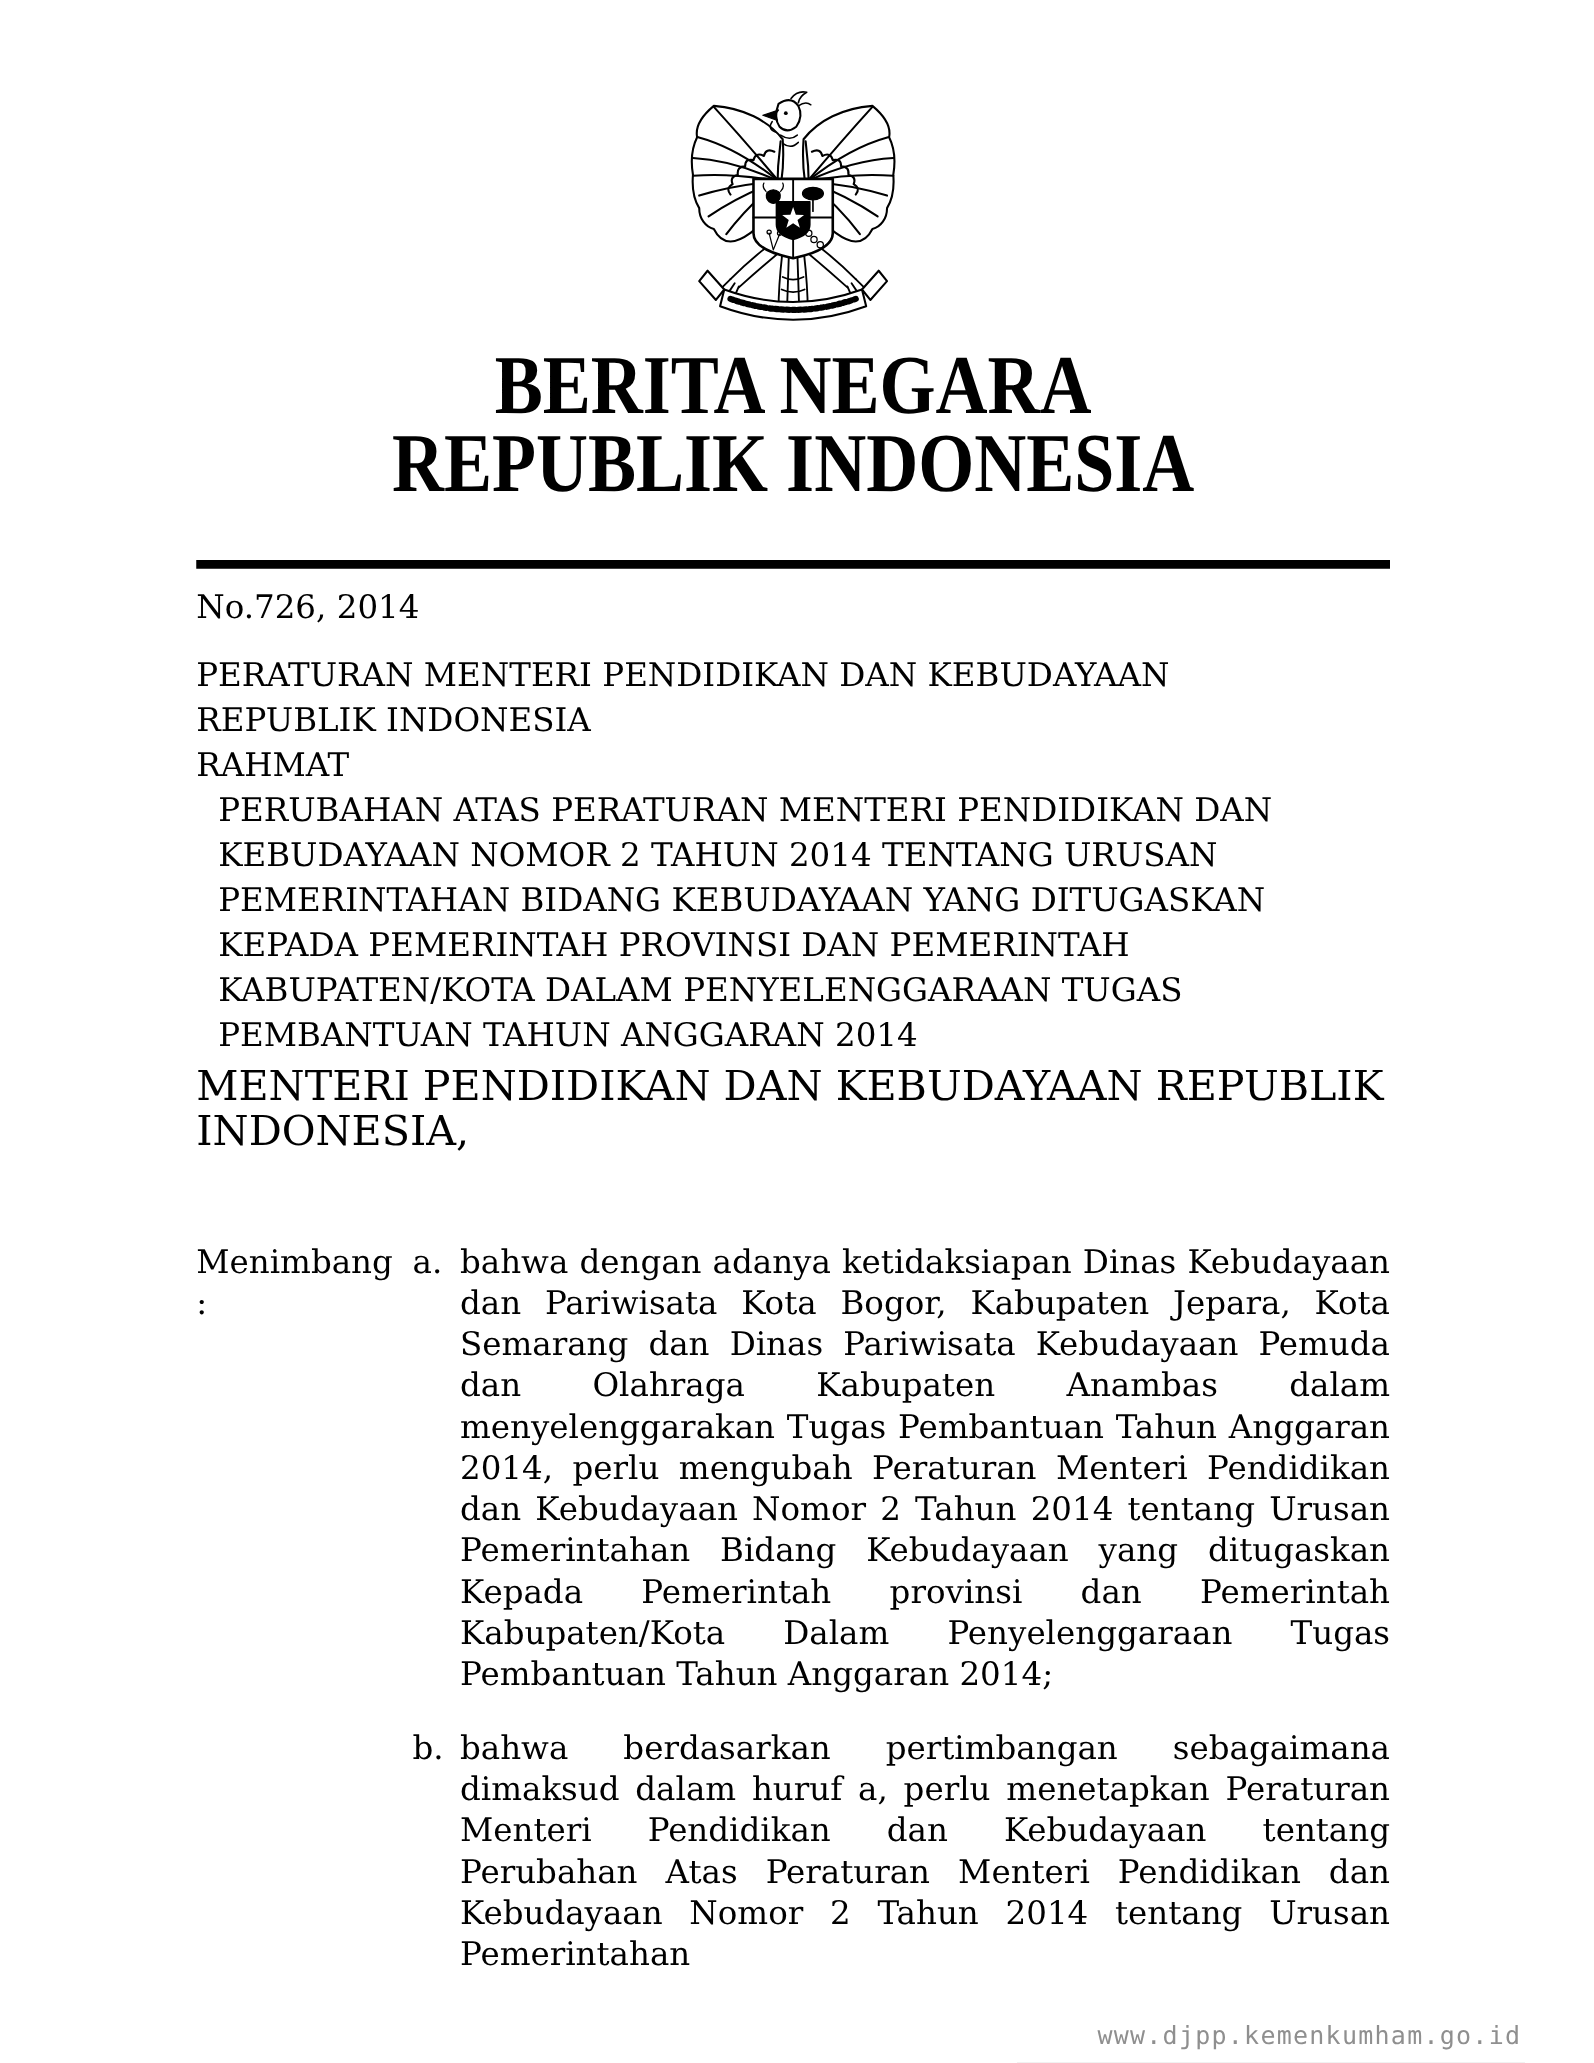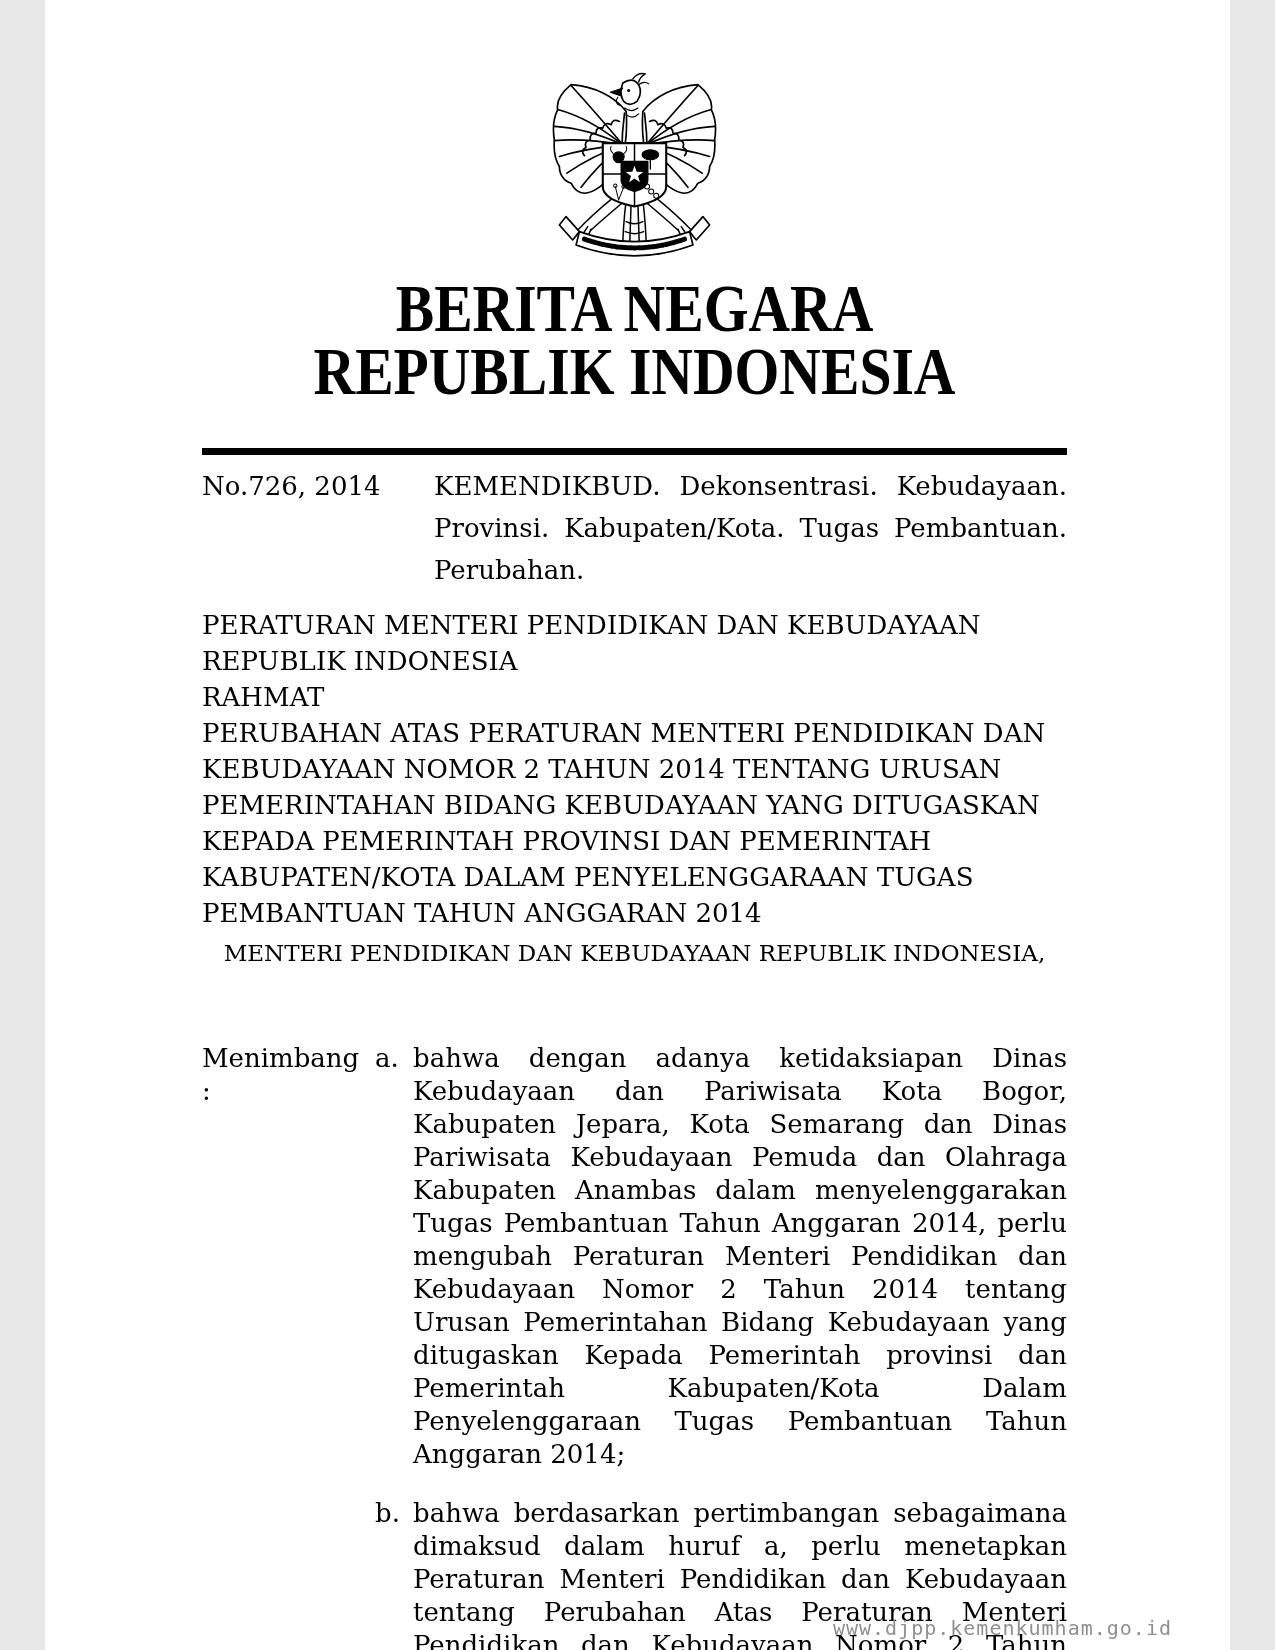--- a/index.html
+++ b/index.html
@@ -1,18 +1,18 @@
 <!DOCTYPE html>
 <html><head>
 <meta charset="utf-8">
 <style>
   html,body{margin:0;padding:0;background:#e8e8e8;}
   .page{
     position:relative;
-    width:1185px;height:1650px;
+    width:1275px;height:1650px;
     margin:0 auto;
     background:#ffffff;
     overflow:hidden;
     box-sizing:border-box;
     padding:0 163px 0 157px;
     font-family:"DejaVu Serif", serif;
     color:#000;
   }
   .emblem-wrap{padding-top:68px;display:flex;justify-content:center;}
   .emblem-wrap svg{display:block;}
@@ -35,21 +35,21 @@
 
   .gazette{display:flex;margin-top:10px;font-size:26px;line-height:42px;}
   .gazette-no{flex:0 0 232px;}
   .gazette-subject{flex:1;text-align:justify;}
 
   .headings{margin-top:16px;text-align:left;font-size:26px;line-height:36px;}
   .heading-line{display:block;}
   .heading-long{max-width:920px;margin:0 auto;}
 
   .invocation{margin-top:14px;text-align:center;font-size:26px;line-height:36px;}
-  .issuer{margin-top:4px;text-align:center;font-size:23px;line-height:36px;}
+  .issuer{margin-top:4px;text-align:left;font-size:33px;line-height:36px;}
 
   .considering{display:flex;margin-top:71px;font-size:26px;line-height:33px;}
   .considering-label{flex:0 0 173px;}
   .considering-items{flex:1;}
   .considering-item{display:flex;margin-bottom:26px;}
   .item-marker{flex:0 0 38px;}
   .item-text{flex:1;text-align:justify;}
 
   .footer-watermark{
     position:absolute;
@@ -154,21 +154,20 @@
   </div>
 
   <h1 class="masthead-title">
     <span class="tline">BERITA NEGARA</span>
     <span class="tline">REPUBLIK INDONESIA</span>
   </h1>
   <div class="masthead-rule"></div>
 
   <div class="gazette">
     <div class="gazette-no">No.726, 2014</div>
-    <div class="gazette-subject">KEMENDIKBUD. Dekonsentrasi. Kebudayaan. Provinsi. Kabupaten/Kota. Tugas Pembantuan. Perubahan.</div>
   </div>
 
   <div class="headings">
     <span class="heading-line">PERATURAN MENTERI PENDIDIKAN DAN KEBUDAYAAN</span>
     <span class="heading-line">REPUBLIK INDONESIA</span>
     <span class="heading-line">RAHMAT</span>
     <span class="heading-line heading-long">PERUBAHAN ATAS PERATURAN MENTERI PENDIDIKAN DAN KEBUDAYAAN NOMOR 2 TAHUN 2014 TENTANG URUSAN PEMERINTAHAN BIDANG KEBUDAYAAN YANG DITUGASKAN KEPADA PEMERINTAH PROVINSI DAN PEMERINTAH KABUPATEN/KOTA DALAM PENYELENGGARAAN TUGAS PEMBANTUAN TAHUN ANGGARAN 2014</span>
   </div>
 
   <div class="issuer">MENTERI PENDIDIKAN DAN KEBUDAYAAN REPUBLIK INDONESIA,</div>

